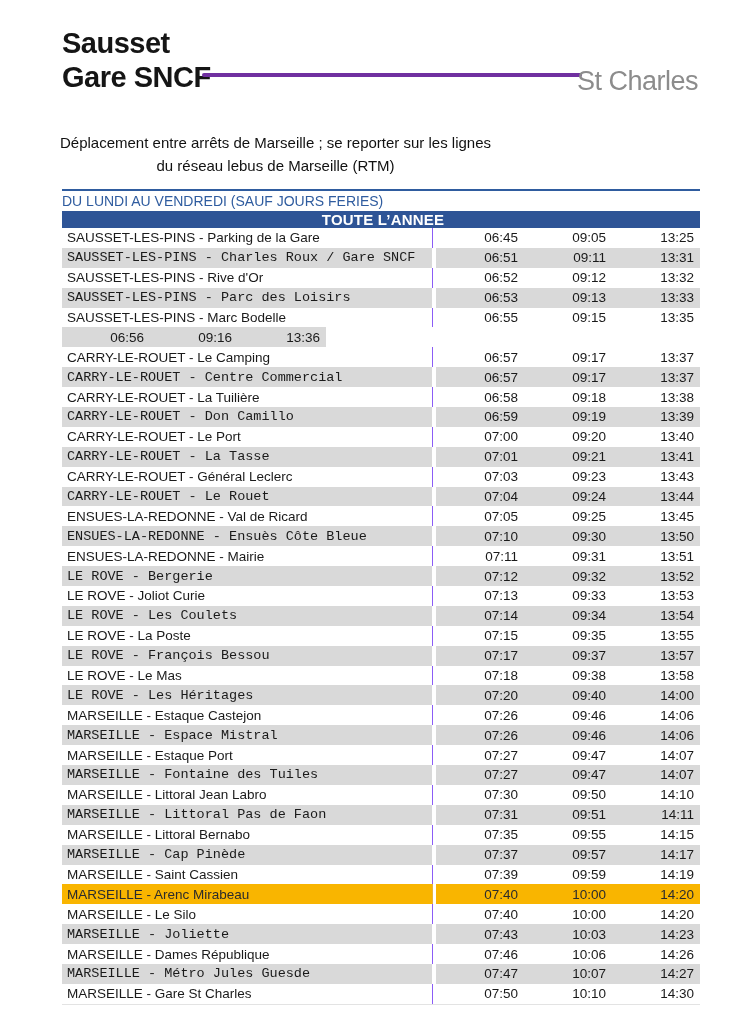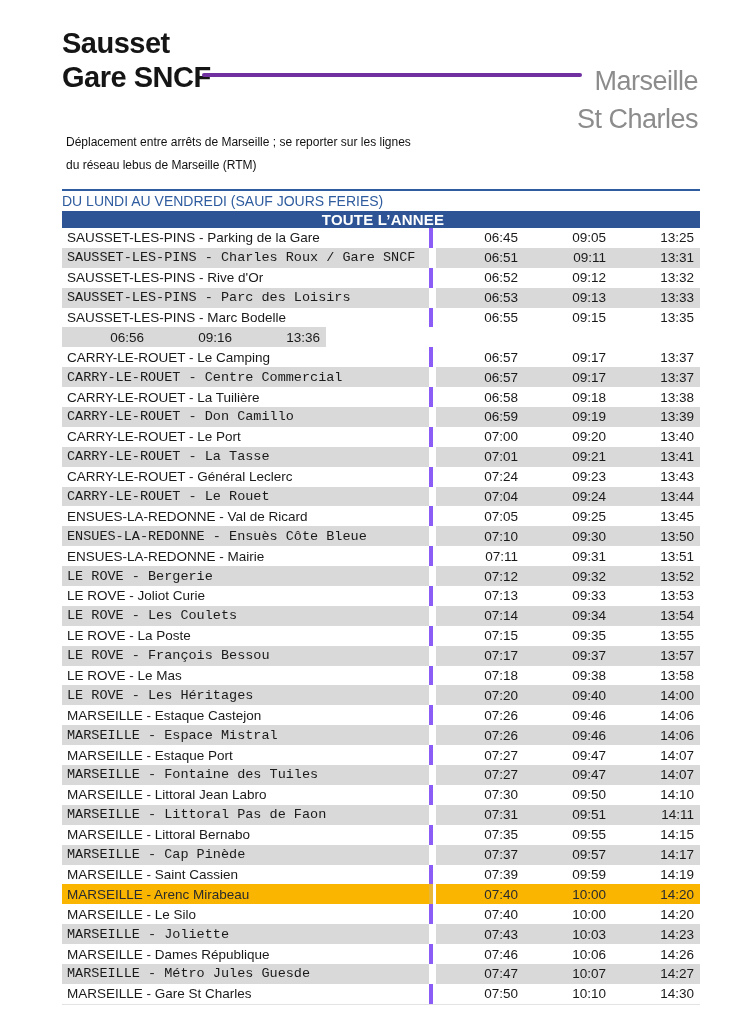--- a/index.html
+++ b/index.html
@@ -16,57 +16,56 @@
   body{font-family:"Liberation Sans", sans-serif; color:var(--ink);}
   .page{position:relative;width:755px;height:1024px;background:#fff;overflow:hidden;border-radius:22px;}
 
   .title-left{position:absolute;left:62px;top:26px;font-size:29px;font-weight:bold;
     line-height:34px;color:#151515;letter-spacing:-0.5px;}
   .accent-line{position:absolute;left:202px;top:73px;width:380px;height:4px;
     background:var(--accent-purple);border-radius:2px;}
   .title-right{position:absolute;right:57px;top:62px;text-align:right;font-size:27px;
     line-height:38px;color:var(--header-gray);letter-spacing:-0.5px;}
 
-  .note{position:absolute;left:66px;top:131px;font-size:12px;line-height:23px;color:#111;}
+  .note{position:absolute;left:60px;top:131px;font-size:15px;line-height:23px;color:#111;text-align:center;}
 
   .blue-rule{position:absolute;left:62px;top:189px;width:638px;height:2px;background:var(--blue-text);}
   .period-label{position:absolute;left:62px;top:192px;width:638px;height:18px;line-height:18px;
     font-size:14px;color:var(--blue-text);}
   .season-bar{position:absolute;left:62px;top:211px;width:638px;height:17px;line-height:17px;
     background:var(--bar-blue);color:#fff;font-size:15px;font-weight:bold;padding-left:4px;
     letter-spacing:0.2px;text-align:center;}
 
   .timetable{position:absolute;left:62px;top:228px;width:638px;border-bottom:1px solid #e3e3e3;}
   .row{display:flex;height:19.9px;align-items:center;font-size:13.5px;--rowbg:#ffffff;}
   .row.alt{--rowbg:var(--row-gray);}
   .row.hl{--rowbg:var(--highlight-amber);color:#2b2b2b;}
   .row > .name{width:371px;height:100%;background:var(--rowbg);padding-left:5px;
     display:flex;align-items:center;white-space:nowrap;overflow:hidden;
-    border-right:4px solid #8b5cf6;margin-right:3px;}
+    border-right:1px solid #8b5cf6;margin-right:3px;}
   .row.alt > .name{border-right-color:#fff;font-family:Liberation Mono, monospace;}
   .row.hl  > .name{border-right-color:#e8b63a;}
   .times{display:flex;width:264px;height:100%;}
   .times .time{width:88px;height:100%;background:var(--rowbg);display:flex;
     align-items:center;justify-content:flex-end;padding-right:6px;
     font-variant-numeric:tabular-nums;}
 </style>
 </head>
 <body>
 
 <div class="page">
 
   <div class="title-left">
     <div>Sausset</div>
     <div>Gare SNCF</div>
   </div>
 
   <div class="accent-line"></div>
 
   <div class="title-right">
-    <div>Marseille</div>
     <div>St Charles</div>
   </div>
 
   <div class="note">
     <div>Déplacement entre arrêts de Marseille ; se reporter sur les lignes</div>
     <div>du réseau lebus de Marseille (RTM)</div>
   </div>
 
   <div class="blue-rule"></div>
 
@@ -166,21 +165,21 @@
         <div class="name">CARRY-LE-ROUET - La Tasse</div>
         <div class="times">
           <div class="time">07:01</div>
           <div class="time">09:21</div>
           <div class="time">13:41</div>
         </div>
       </div>
       <div class="row">
         <div class="name">CARRY-LE-ROUET - Général Leclerc</div>
         <div class="times">
-          <div class="time">07:24</div>
+          <div class="time">07:03</div>
           <div class="time">09:23</div>
           <div class="time">13:43</div>
         </div>
       </div>
       <div class="row alt">
         <div class="name">CARRY-LE-ROUET - Le Rouet</div>
         <div class="times">
           <div class="time">07:04</div>
           <div class="time">09:24</div>
           <div class="time">13:44</div>

